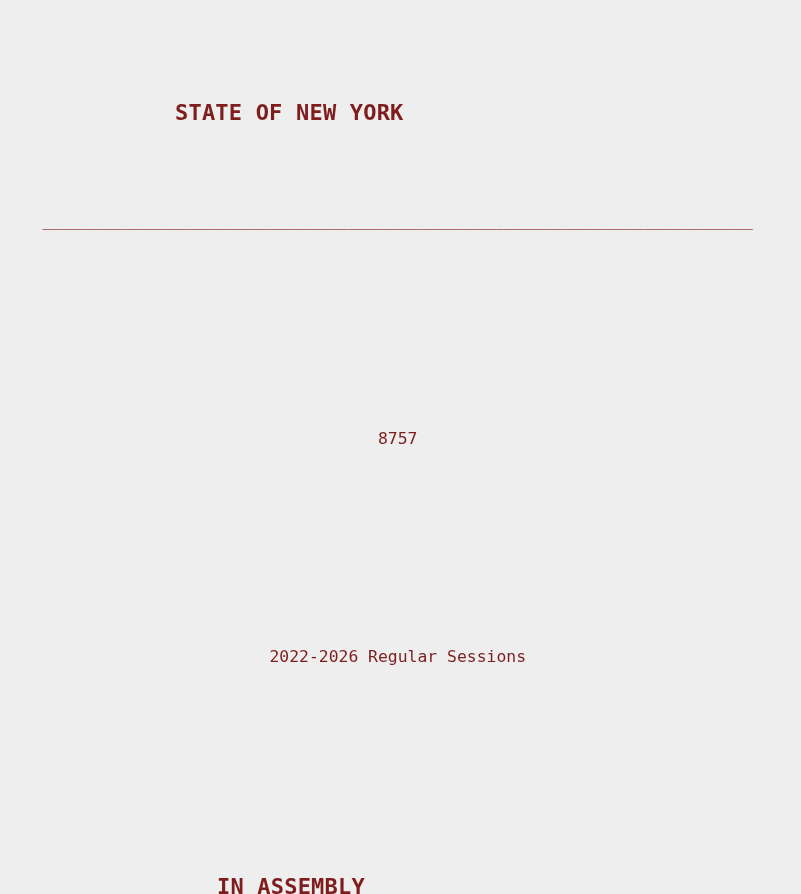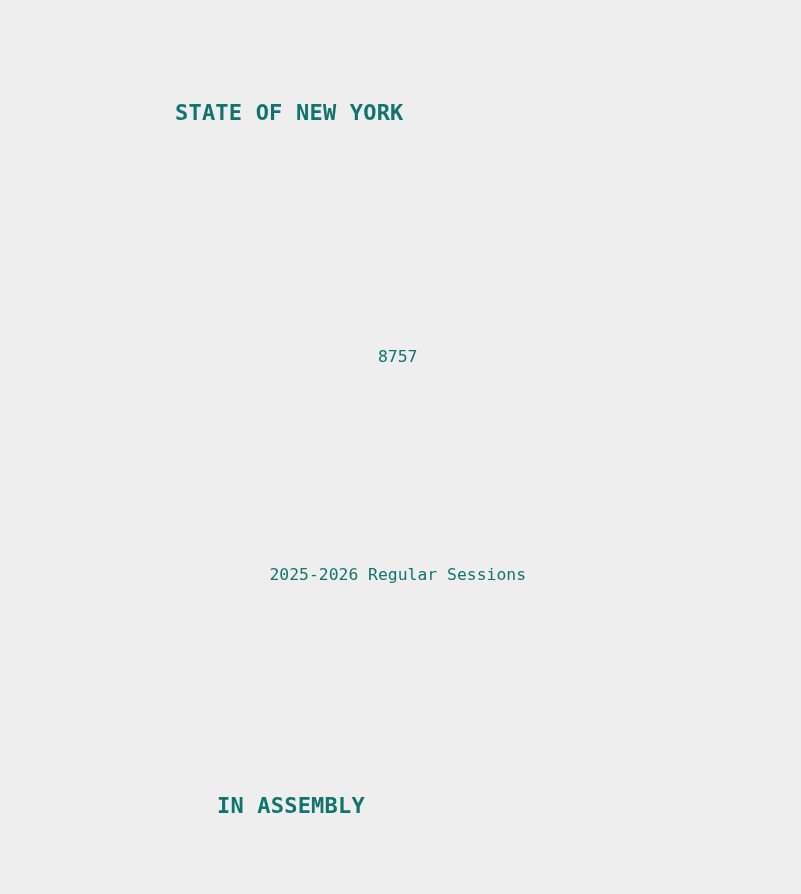--- a/index.html
+++ b/index.html
@@ -8,21 +8,21 @@
     font-family: "DejaVu Sans Mono", monospace;
   }
   .page {
     position: relative;
     width: 801px;
     height: 894px;
     box-sizing: border-box;
     padding: 17px 0 0 3px;
     overflow: hidden;
     background: #eeeeee;
-    color: #0f766e;
+    color: #7f1d1d;
     font-size: 16.4px;
     line-height: 27.2px;
     white-space: pre;
   }
   .ln { white-space: pre; }
   .blank { height: 27.2px; }
   .h {
     font-size: 22px;
     font-weight: bold;
     letter-spacing: 0.2px;
@@ -30,28 +30,29 @@
   .title-line { padding-left: 172px; }
   .chamber-line { padding-left: 214px; margin-top: 13px; }
 </style>
 </head>
 <body>
 
 <div class="page">
 
   <div class="ln h title-line">STATE OF NEW YORK</div>
 
+  <div class="ln">    ________________________________________________________________________</div>
 
   <div class="blank"></div>
 
   <div class="ln">                                      8757</div>
 
   <div class="blank"></div>
 
-  <div class="ln">                           2025-2026 Regular Sessions</div>
+  <div class="ln">                           2022-2026 Regular Sessions</div>
 
   <div class="blank"></div>
 
   <div class="ln h chamber-line">IN ASSEMBLY</div>
 
   
 
   
 
   

